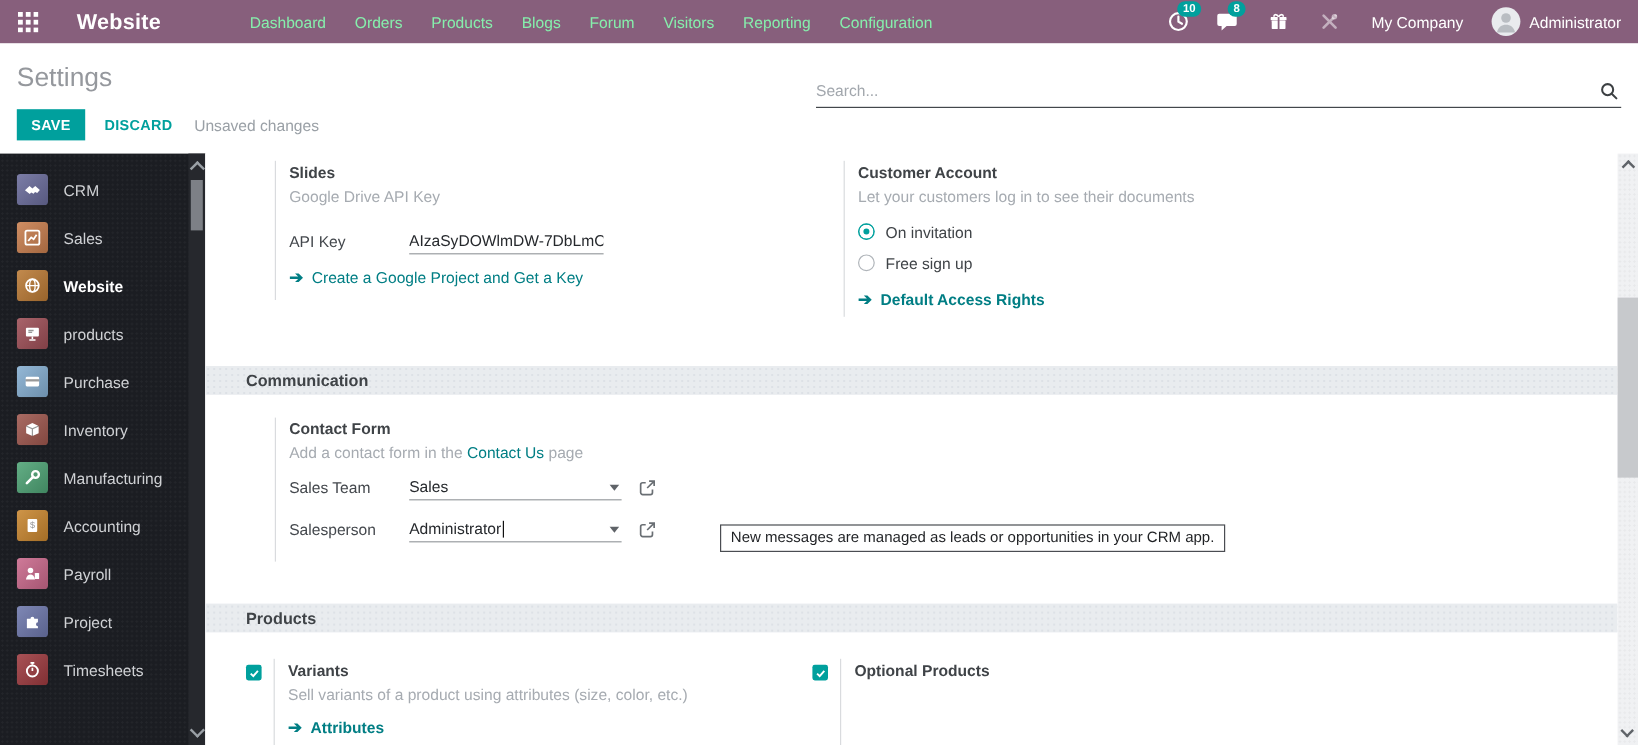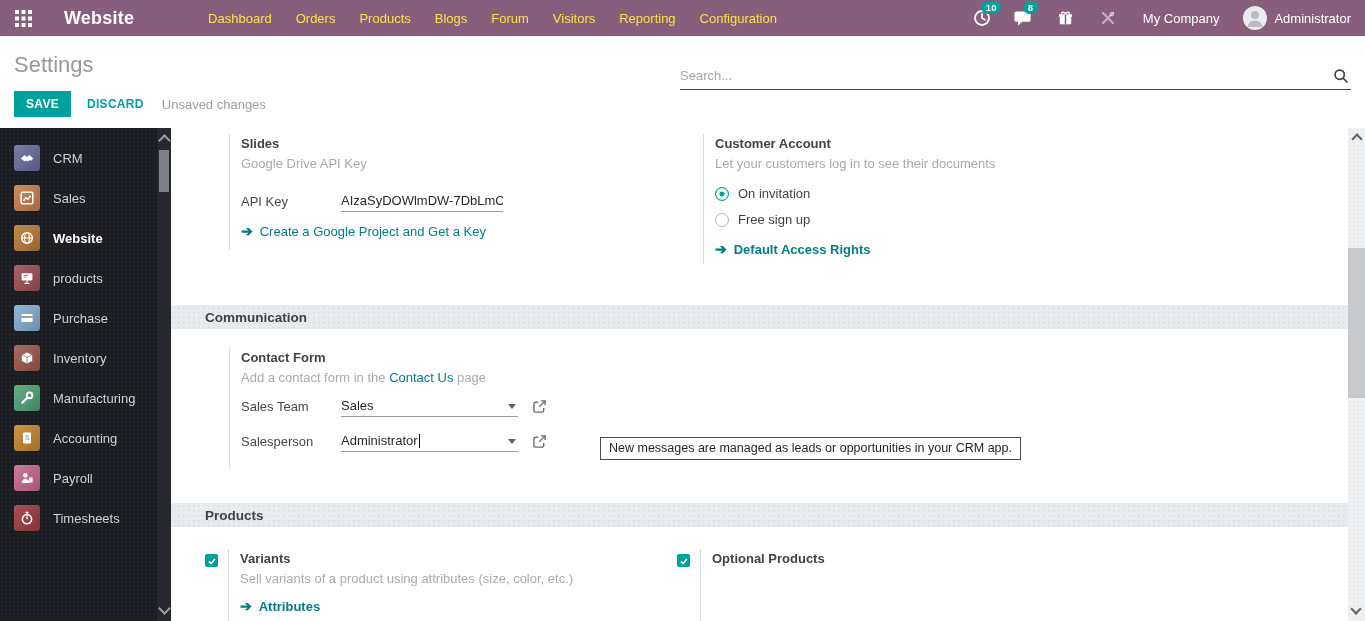--- a/index.html
+++ b/index.html
@@ -6,21 +6,21 @@
   html,body { width:1365px; height:621px; overflow:hidden; background:#fff;
               font-family:"Liberation Sans", sans-serif; }
   .screen { position:relative; width:1365px; height:621px; background:#fff; overflow:hidden; }
 
   
   .navbar { position:absolute; left:0; top:0; width:1365px; height:36px;
             background:var(--color-navbar,#875f7c); display:flex; align-items:center; color:#fff; }
   .apps-btn { width:30px; height:36px; margin-left:8px; display:flex; align-items:center; justify-content:center; cursor:pointer; }
   .brand { font-size:18px; font-weight:bold; margin-left:26px; letter-spacing:.2px; }
   .menu { display:flex; margin-left:62px; }
-  .menu a { color:#fde047; text-decoration:none; font-size:13px; padding:10px 12px; cursor:pointer; }
+  .menu a { color:#86efac; text-decoration:none; font-size:13px; padding:10px 12px; cursor:pointer; }
   .nav-right { margin-left:auto; display:flex; align-items:center; padding-right:14px; }
   .nav-ico { position:relative; width:26px; height:26px; display:flex; align-items:center; justify-content:center; margin-left:16px; cursor:pointer; }
   .badge { position:absolute; top:-4px; left:12px; background:var(--color-primary,#00a09d); color:#fff;
            font-size:9.5px; font-weight:bold; border-radius:8px; padding:1.5px 5px; line-height:1; }
   .company { font-size:13px; margin-left:22px; cursor:pointer; }
   .userzone { display:flex; align-items:center; margin-left:24px; cursor:pointer; }
   .avatar { width:24px; height:24px; border-radius:50%; background:#e9ebee; display:flex; align-items:center; justify-content:center; overflow:hidden; }
   .username { font-size:13px; margin-left:7px; }
 
   
@@ -70,21 +70,21 @@
   .field-label { width:100px; font-size:13px; color:#44484d; flex:none; }
   .field-box { position:relative; width:177px; border-bottom:1px solid #9a9da1; height:22px;
                display:flex; align-items:center; cursor:pointer; }
   .field-box .val { font-size:13px; color:#26292d; }
   .caret-down { width:0; height:0; border-left:4px solid transparent; border-right:4px solid transparent;
                 border-top:5px solid #5f6368; position:absolute; right:2px; top:9px; }
   .ext-ico { width:15px; height:15px; margin-left:14px; cursor:pointer; }
   .text-cursor { display:inline-block; width:1px; height:14px; background:#111; margin-left:1px; vertical-align:middle; }
   .api-input { width:162px; border:none; border-bottom:1px solid #9a9da1; font-size:13px; color:#26292d;
                outline:none; font-family:inherit; height:22px; background:transparent; }
-  .radio-row { display:flex; align-items:flex-end; margin-bottom:11px; cursor:pointer; }
+  .radio-row { display:flex; align-items:flex-start; margin-bottom:11px; cursor:pointer; }
   .radio { width:14px; height:14px; border-radius:50%; flex:none; margin-right:9px; }
   .radio.sel { background:var(--color-primary,#00a09d); box-shadow:inset 0 0 0 3.5px #fff, inset 0 0 0 8px var(--color-primary,#00a09d); border:1px solid var(--color-primary,#00a09d); }
   .radio.unsel { border:1px solid #b0b5ba; background:#fff; }
   .radio-row span { font-size:13px; color:#3f4347; }
   .checkbox { width:13px; height:13px; background:var(--color-primary,#00a09d); border-radius:2px;
               display:flex; align-items:center; justify-content:center; cursor:pointer; flex:none; }
   .tooltip { position:absolute; left:429px; top:309px; background:#fff; border:1px solid #4a4d52;
              font-size:12.5px; color:#1f2124; padding:3px 8px 4px 8px; white-space:nowrap; }
 
   
@@ -258,20 +258,28 @@
       <span class="app-icon" style="background-color: rgb(201, 104, 139);">
         <svg width="16" height="16" viewBox="0 0 16 16">
             <circle cx="6.4" cy="5.4" r="2.3" fill="#fff"></circle>
             <path d="M2.6 13c.3-2.9 2-4.3 3.8-4.3S9.9 10.1 10.2 13z" fill="#fff"></path>
             <rect x="10" y="7.4" width="3.6" height="5.2" rx="0.6" fill="#fff"></rect>
           </svg>
       </span>
       <span class="side-label">Payroll</span>
     </div>
     <div class="side-item">
+      <span class="app-icon" style="background-color: rgb(109, 119, 171);">
+        <svg width="16" height="16" viewBox="0 0 16 16">
+            <path d="M3.4 5.6h3a1.6 1.6 0 1 1 3.2 0h3v3a1.6 1.6 0 1 0 0 3.2v1.8H3.4z" fill="#fff"></path>
+          </svg>
+      </span>
+      <span class="side-label">Project</span>
+    </div>
+    <div class="side-item">
       <span class="app-icon" style="background-color: rgb(157, 58, 63);">
         <svg width="16" height="16" viewBox="0 0 16 16">
             <circle cx="8" cy="9.2" r="4.6" fill="none" stroke="#fff" stroke-width="1.6"></circle>
             <path d="M8 9.2V6.4M6.4 2.4h3.2M8 2.4v1.6" stroke="#fff" stroke-width="1.4"></path>
           </svg>
       </span>
       <span class="side-label">Timesheets</span>
     </div>
   </aside>
   <div class="side-scroll">

